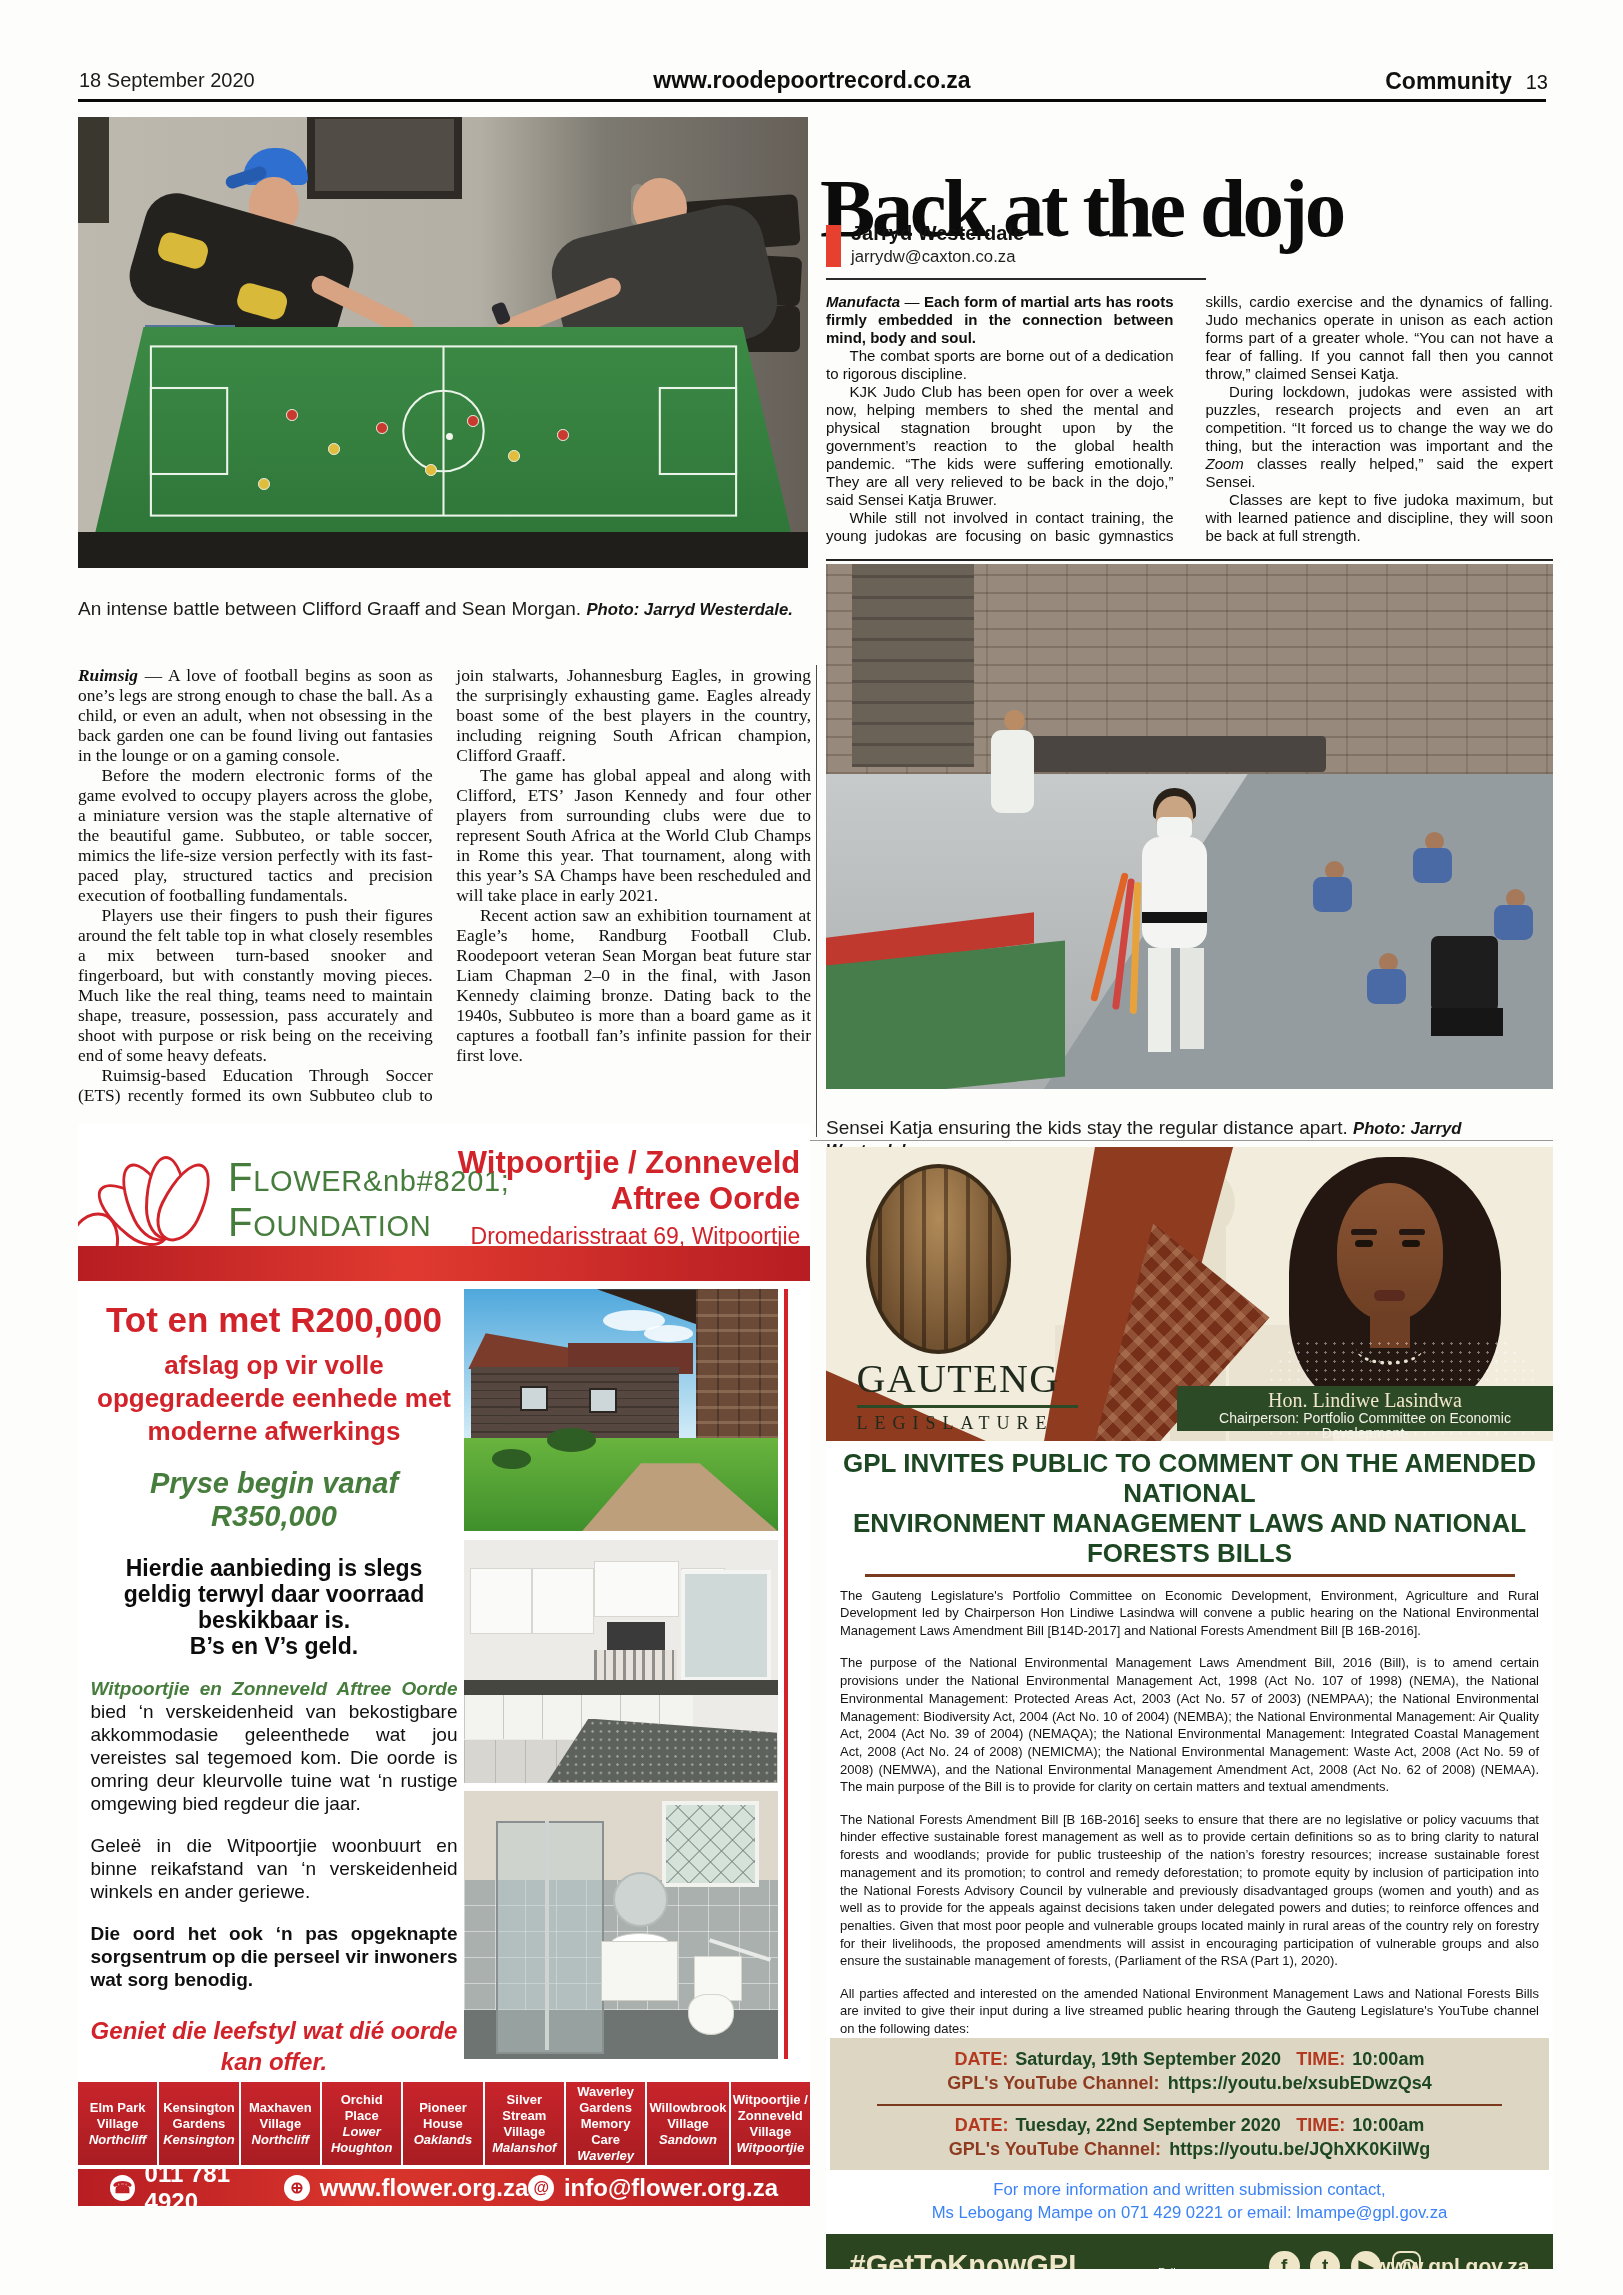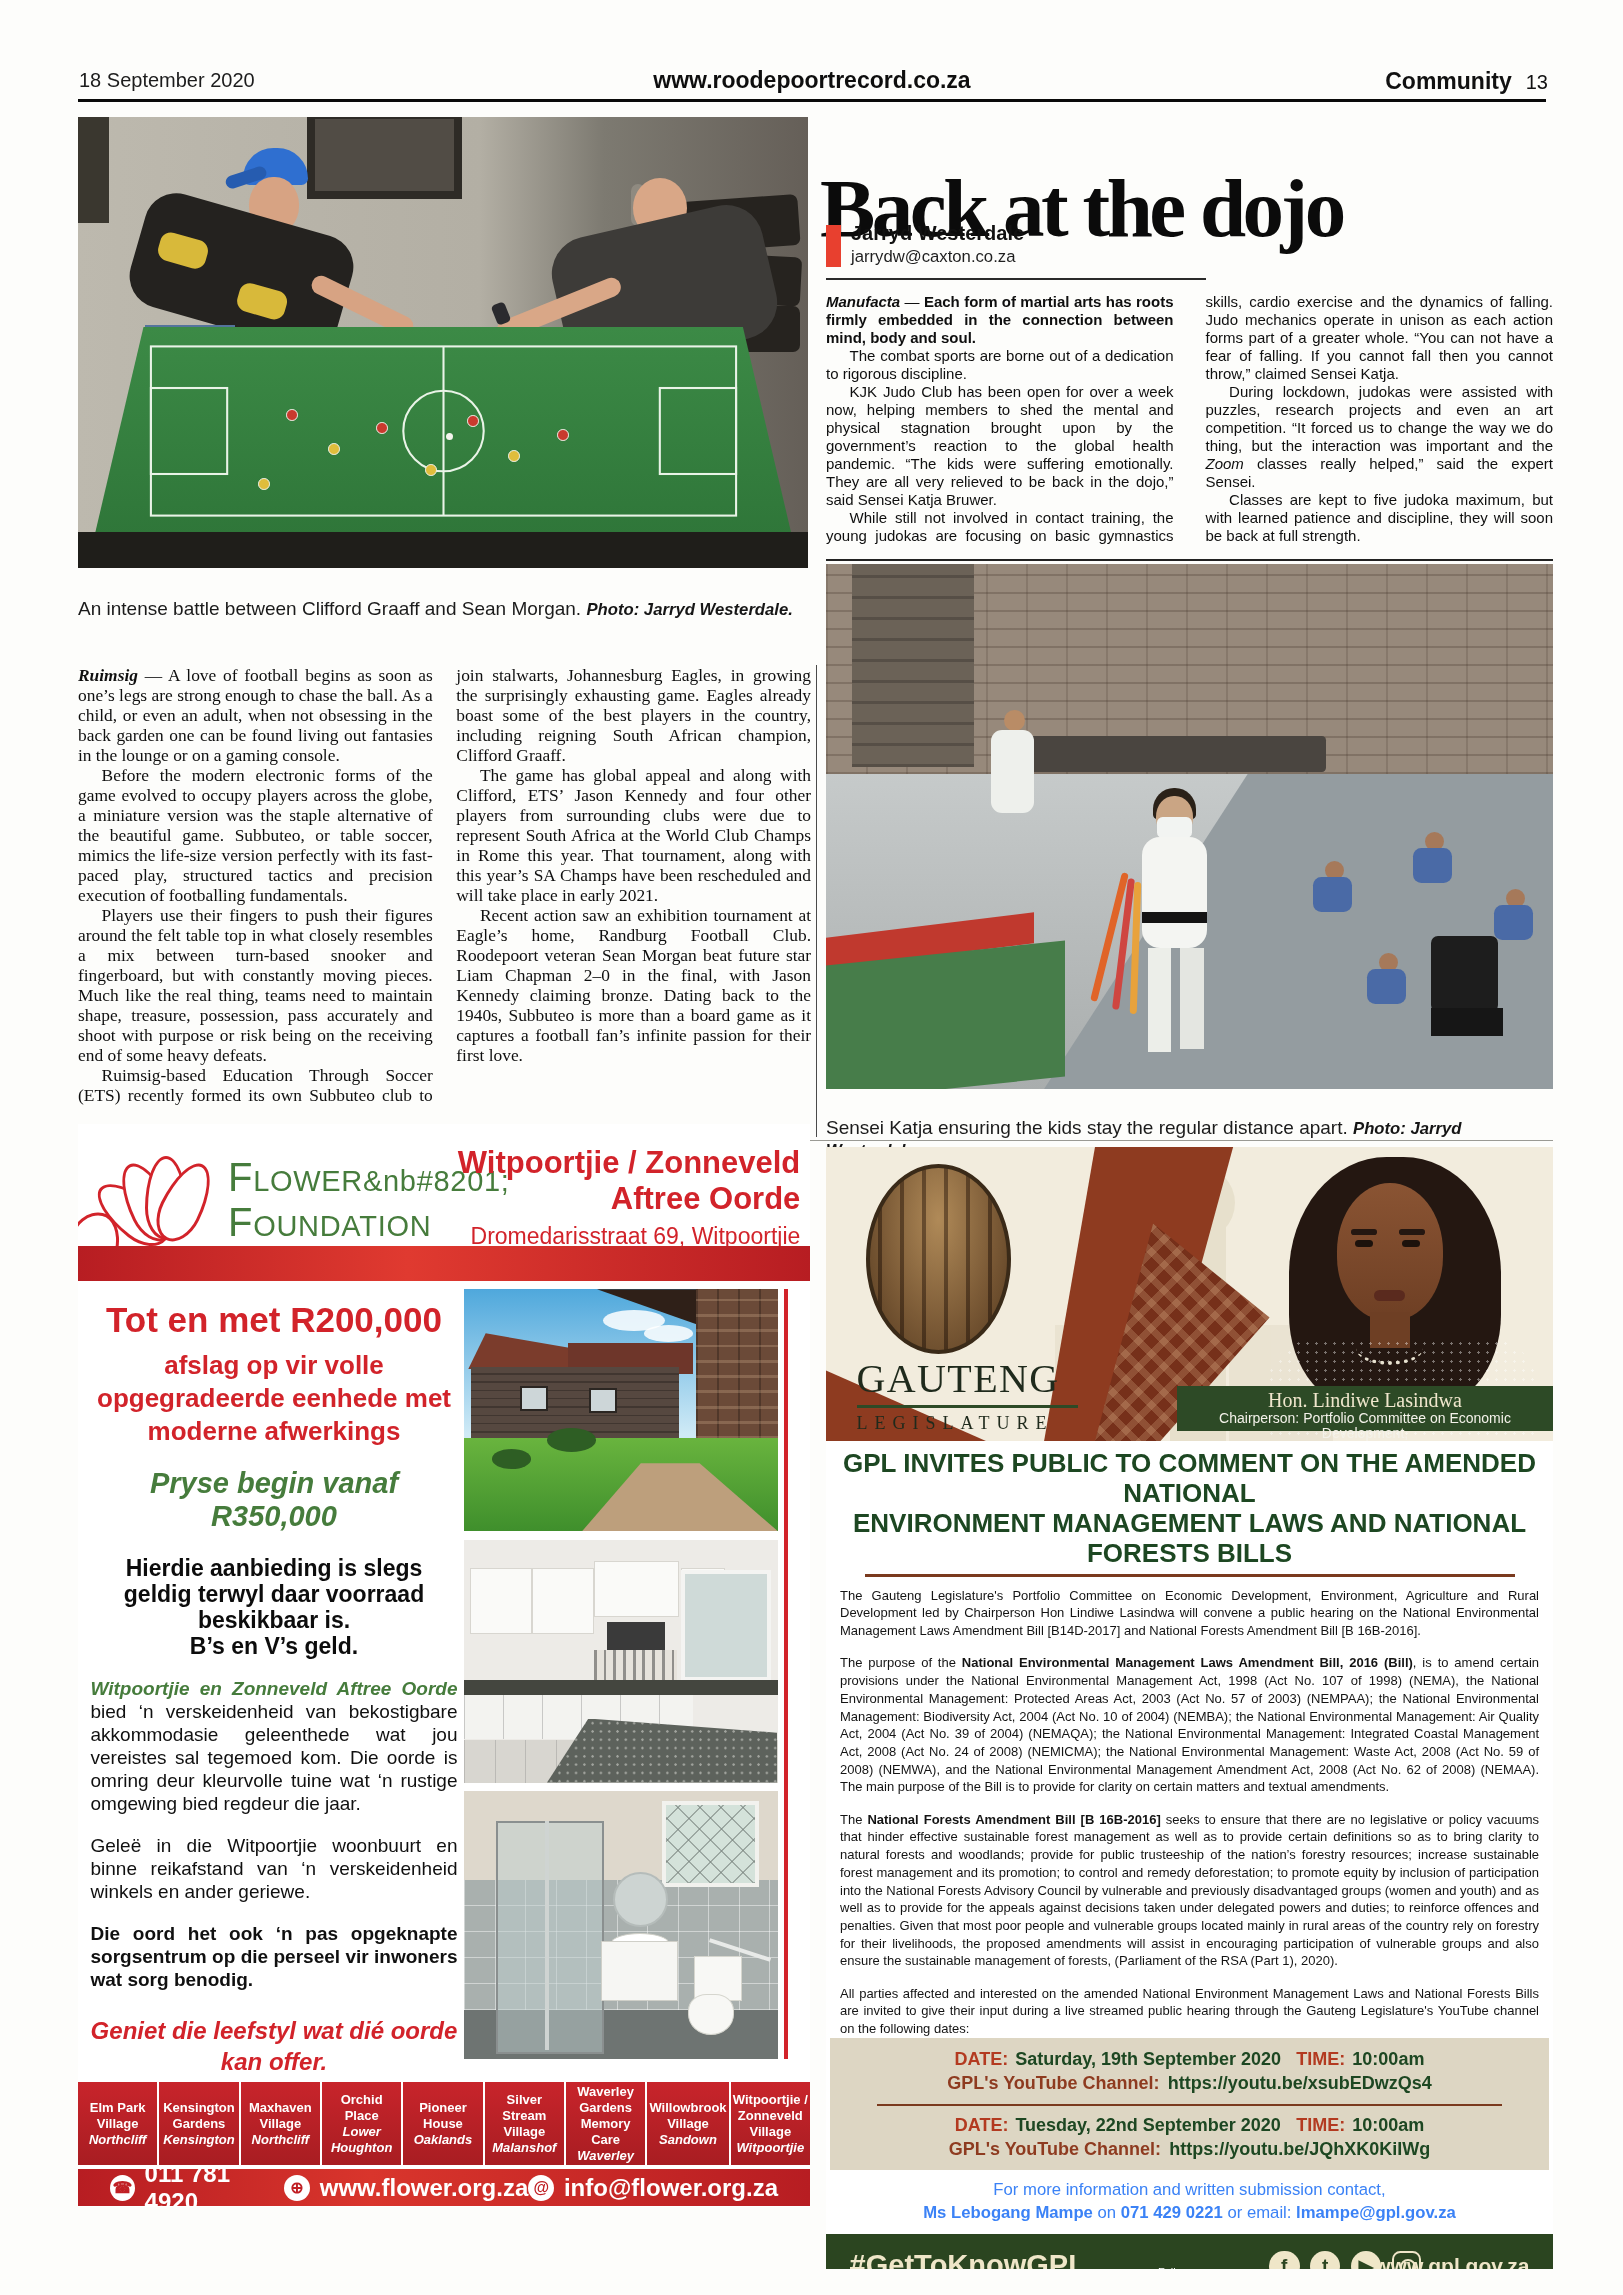--- a/index.html
+++ b/index.html
@@ -223,21 +223,21 @@
   .gz-body{margin:9.7px 14px 0;font-size:13px;line-height:17.7px;text-align:justify;color:#141414;}
   .gz-body p{margin:0 0 14.6px;}
   .gz-datebox{margin:0 4.2px;background:var(--gpl-beige,#ddd6c3);padding:10.4px 0 9px;text-align:center;}
   .gd-line{font-size:18px;font-weight:bold;line-height:23.6px;}
   .gd-label{color:var(--date-red,#b33a20);margin-right:7px;}
   .gd-val{color:#1d4722;margin-right:15.3px;}
   .gd-channel{color:#8e3b20;margin-right:8.3px;}
   .gd-url{color:#1d4722;}
   .gd-sep{width:625px;height:2.1px;background:#7a3a1e;margin:8.3px auto;}
   .gz-info{text-align:center;font-size:16.7px;line-height:23px;margin-top:8.3px;color:#3b82f6;}
-  .b{font-weight:bold;}
+  .b{font-weight:normal;}
   .gz-footer{position:relative;margin-top:9.7px;height:119px;background:var(--footer-green,#2b4520);overflow:hidden;}
   .gf-hash{position:absolute;left:23.6px;top:15.3px;color:#efe6c8;font-weight:bold;font-size:29px;}
   .gf-follow{position:absolute;left:332px;top:32px;color:#fff;font-size:11px;}
   .gf-icons{position:absolute;left:443px;top:16.7px;display:flex;gap:10.4px;}
   .gf-ic{width:30.5px;height:30.5px;border-radius:50%;background:#efe6c8;color:#2b4520;display:flex;align-items:center;
          justify-content:center;font-weight:bold;font-size:19px;}
   .gf-ig{width:25px;height:25px;border-radius:8.3px;border:2.8px solid #efe6c8;background:transparent;position:relative;}
   .gf-ig-dot{position:absolute;left:6.2px;top:6.2px;width:12.5px;height:12.5px;border-radius:50%;border:2.8px solid #efe6c8;}
   .gf-site{position:absolute;right:23.6px;top:19.4px;color:#efe6c8;font-weight:bold;font-size:21px;}
 </style>

